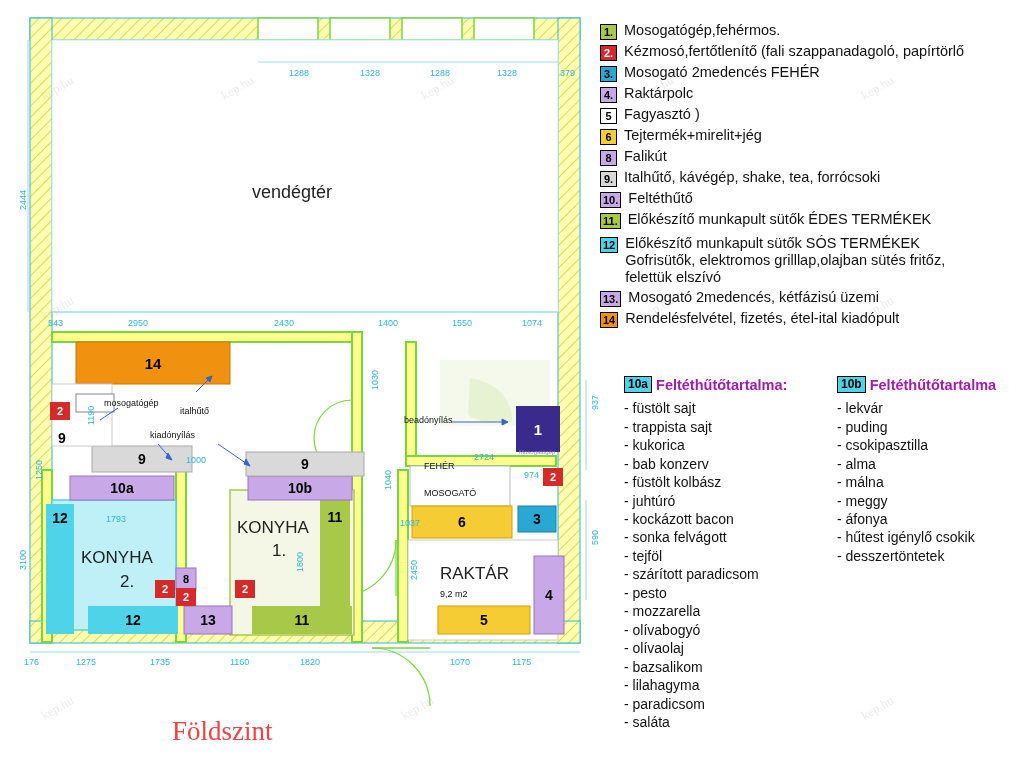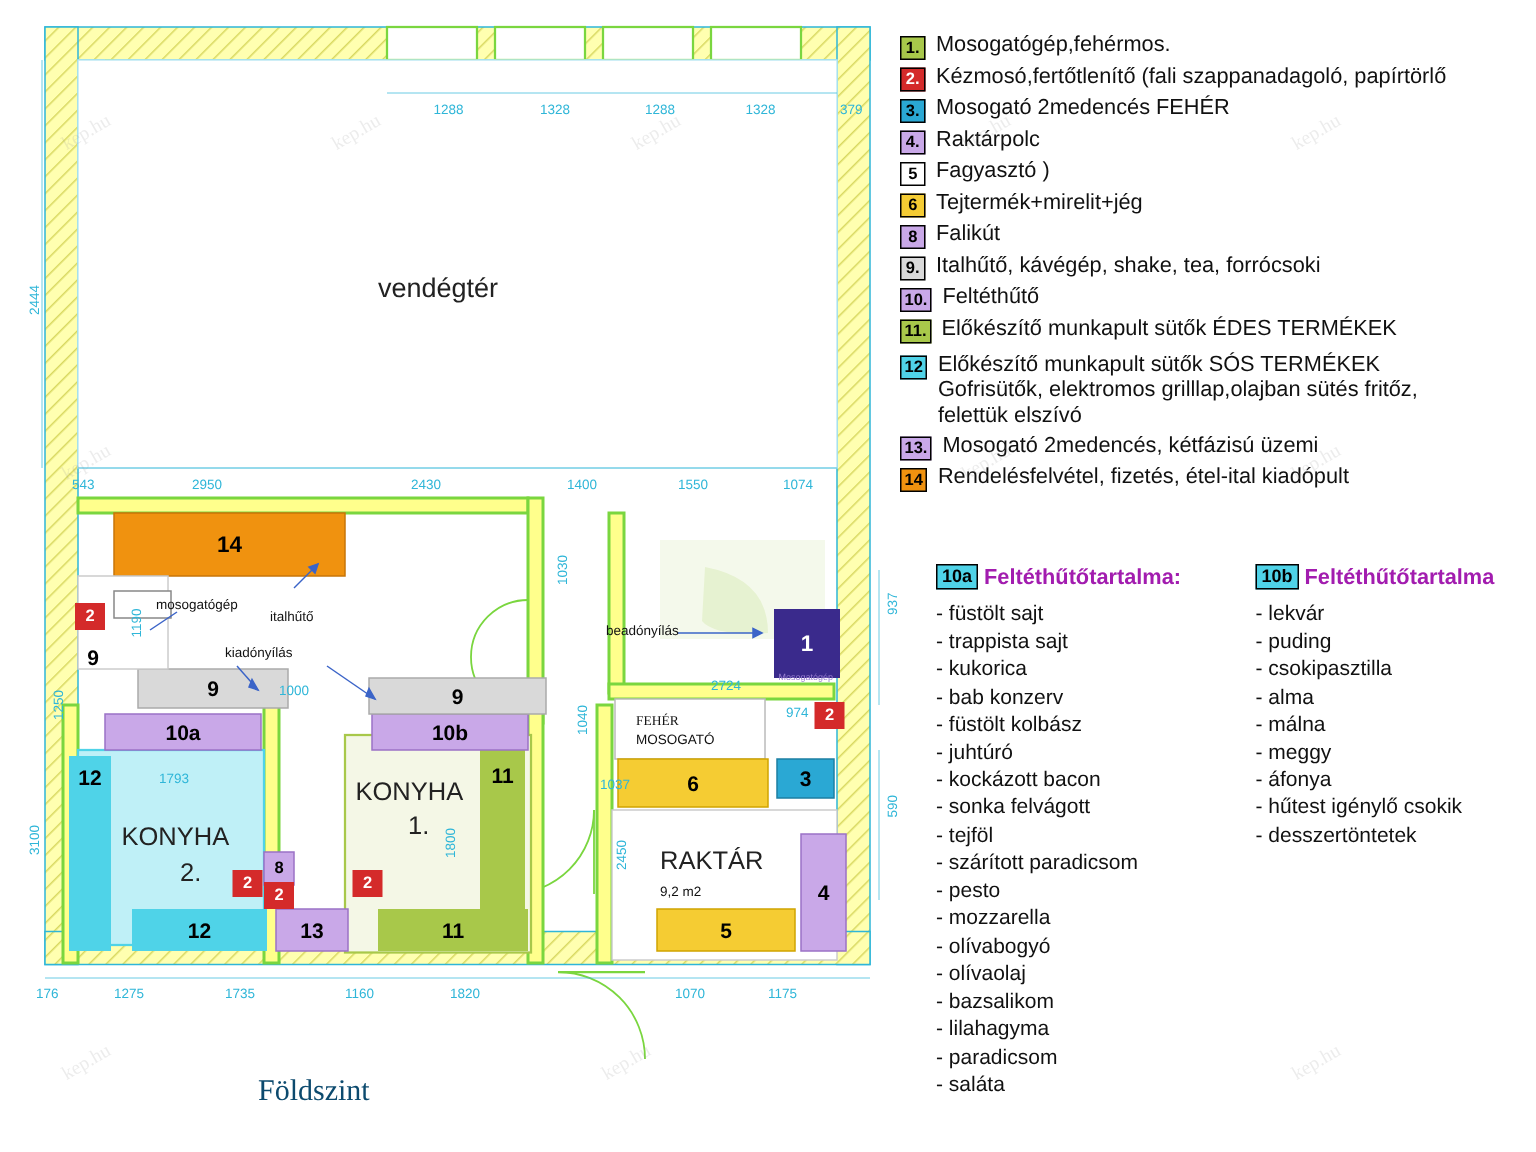--- a/index.html
+++ b/index.html
@@ -137,22 +137,22 @@
     font-size: 14px;
     color: #111;
     line-height: 1.32;
     white-space: nowrap;
   }
 
   #title-foldszint {
     position: absolute;
     left: 172px;
     top: 716px;
-    font-size: 20px;
-    color: #0c4a6e;
+    font-size: 27px;
+    color: #ef4444;
     font-family: "Liberation Serif", serif;
     text-align: center;
   }
 
   
   .wm {
     position: absolute;
     font-size: 13px;
     color: rgba(150,150,150,0.18);
     font-family: "Liberation Serif", serif;
@@ -290,21 +290,21 @@
       <line x1="372" y1="648" x2="430" y2="648" stroke="#7ad63f" stroke-width="1.5"></line>
     </svg>
 
     <div class="roomname" style="left:252px;top:182px;font-size:18px;">vendégtér</div>
     <div class="roomname" style="left:81px;top:548px;">KONYHA</div>
     <div class="roomname" style="left:120px;top:572px;">2.</div>
     <div class="roomname" style="left:237px;top:518px;">KONYHA</div>
     <div class="roomname" style="left:272px;top:541px;">1.</div>
     <div class="roomname" style="left:440px;top:564px;">RAKTÁR</div>
     <div class="smalltext" style="left:440px;top:589px;">9,2 m2</div>
-    <div class="smalltext" style="left:424px;top:475px;font-family:Liberation Serif, serif;">FEHÉR</div>
+    <div class="smalltext" style="left:424px;top:461px;">FEHÉR</div>
     <div class="smalltext" style="left:424px;top:488px;">MOSOGATÓ</div>
 
     <div class="smalltext" style="left:104px;top:398px;">mosogatógép</div>
     <div class="smalltext" style="left:180px;top:406px;">italhűtő</div>
     <div class="smalltext" style="left:150px;top:430px;">kiadónyílás</div>
     <div class="smalltext" style="left:404px;top:415px;">beadónyílás</div>
     <div class="smalltext" style="left:519px;top:449px;font-size:6px;color:#9a7fd0;">Mosogatógép</div>
 
     <div class="numbox" style="left:76px;top:342px;width:154px;height:42px;font-size:15px;">14</div>
     <div class="numbox" style="left:50px;top:402px;width:20px;height:18px;color:#fff;font-size:11px;">2</div>

